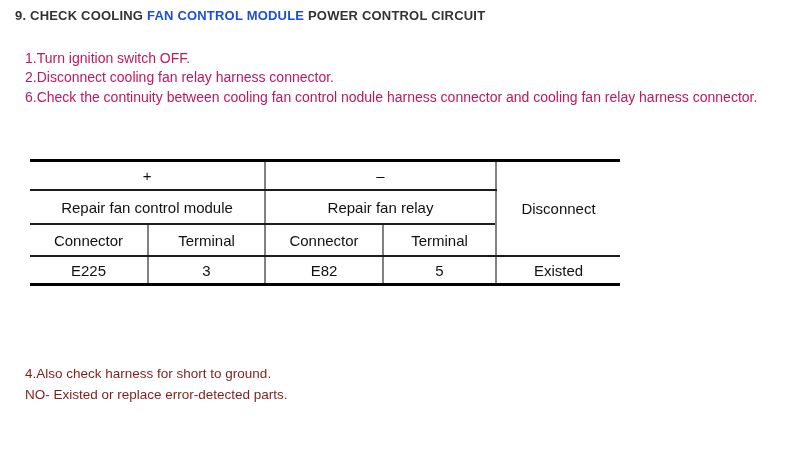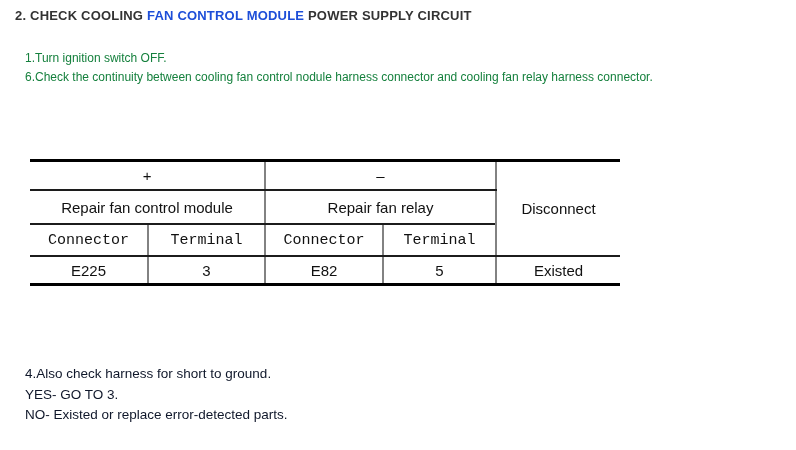--- a/index.html
+++ b/index.html
@@ -20,22 +20,22 @@
     font-weight: bold;
     color: #333333;
     letter-spacing: 0.2px;
     white-space: nowrap;
   }
   .title .hl { color: #1d4ed8; }
   .steps {
     position: absolute;
     left: 25px;
     top: 49px;
-    font-size: 12px;
-    color: #15803d;
+    font-size: 14px;
+    color: #be185d;
     line-height: 19.3px;
     white-space: nowrap;
   }
   .table-wrap {
     position: absolute;
     left: 30px;
     top: 159px;
   }
   table.cont {
     border-collapse: collapse;
@@ -47,44 +47,45 @@
     border-top: 3px solid #000000;
     border-bottom: 3px solid #000000;
   }
   table.cont td {
     padding: 0;
     overflow: hidden;
     white-space: nowrap;
   }
   tr.r1 td { height: 27px; }
   tr.r2 td { height: 32px; }
-  tr.r3 td { height: 30px; font-family: Liberation Mono, monospace; }
+  tr.r3 td { height: 30px; }
   tr.r4 td { height: 26px; }
   .hb  { border-bottom: 2px solid #1c1c1c; }   
   .vf  { border-left: 2px solid #828282; }     
   .vs  { border-left: 2px solid #828282; border-radius: 10px; }     
   .footer {
     position: absolute;
     left: 25px;
     top: 364px;
     font-size: 13.5px;
-    color: #0f172a;
+    color: #7f1d1d;
     line-height: 20.7px;
     white-space: nowrap;
   }
 </style>
 </head>
 <body>
 
 <div class="page">
 
-  <h2 class="title"><span>2. CHECK COOLING </span><span class="hl">FAN CONTROL MODULE</span><span> POWER SUPPLY CIRCUIT</span></h2>
+  <h2 class="title"><span>9. CHECK COOLING </span><span class="hl">FAN CONTROL MODULE</span><span> POWER CONTROL CIRCUIT</span></h2>
 
   <div class="steps">
     <div>1.Turn ignition switch OFF.</div>
+    <div>2.Disconnect cooling fan relay harness connector.</div>
     <div>6.Check the continuity between cooling fan control nodule harness connector and cooling fan relay harness connector.</div>
   </div>
 
   <div class="table-wrap">
     <table class="cont">
       <colgroup>
         <col style="width:118px">
           <col style="width:117px">
           <col style="width:118px">
           <col style="width:113px">
@@ -112,17 +113,16 @@
         <td class="vf">E82</td>
         <td class="vs">5</td>
         <td class="vf">Existed</td>
       </tr>
     </tbody>
       </table>
   </div>
 
   <div class="footer">
     <div>4.Also check harness for short to ground.</div>
-    <div>YES- GO TO 3.</div>
     <div>NO- Existed or replace error-detected parts.</div>
   </div>
 
 </div>
 
 </body></html>

